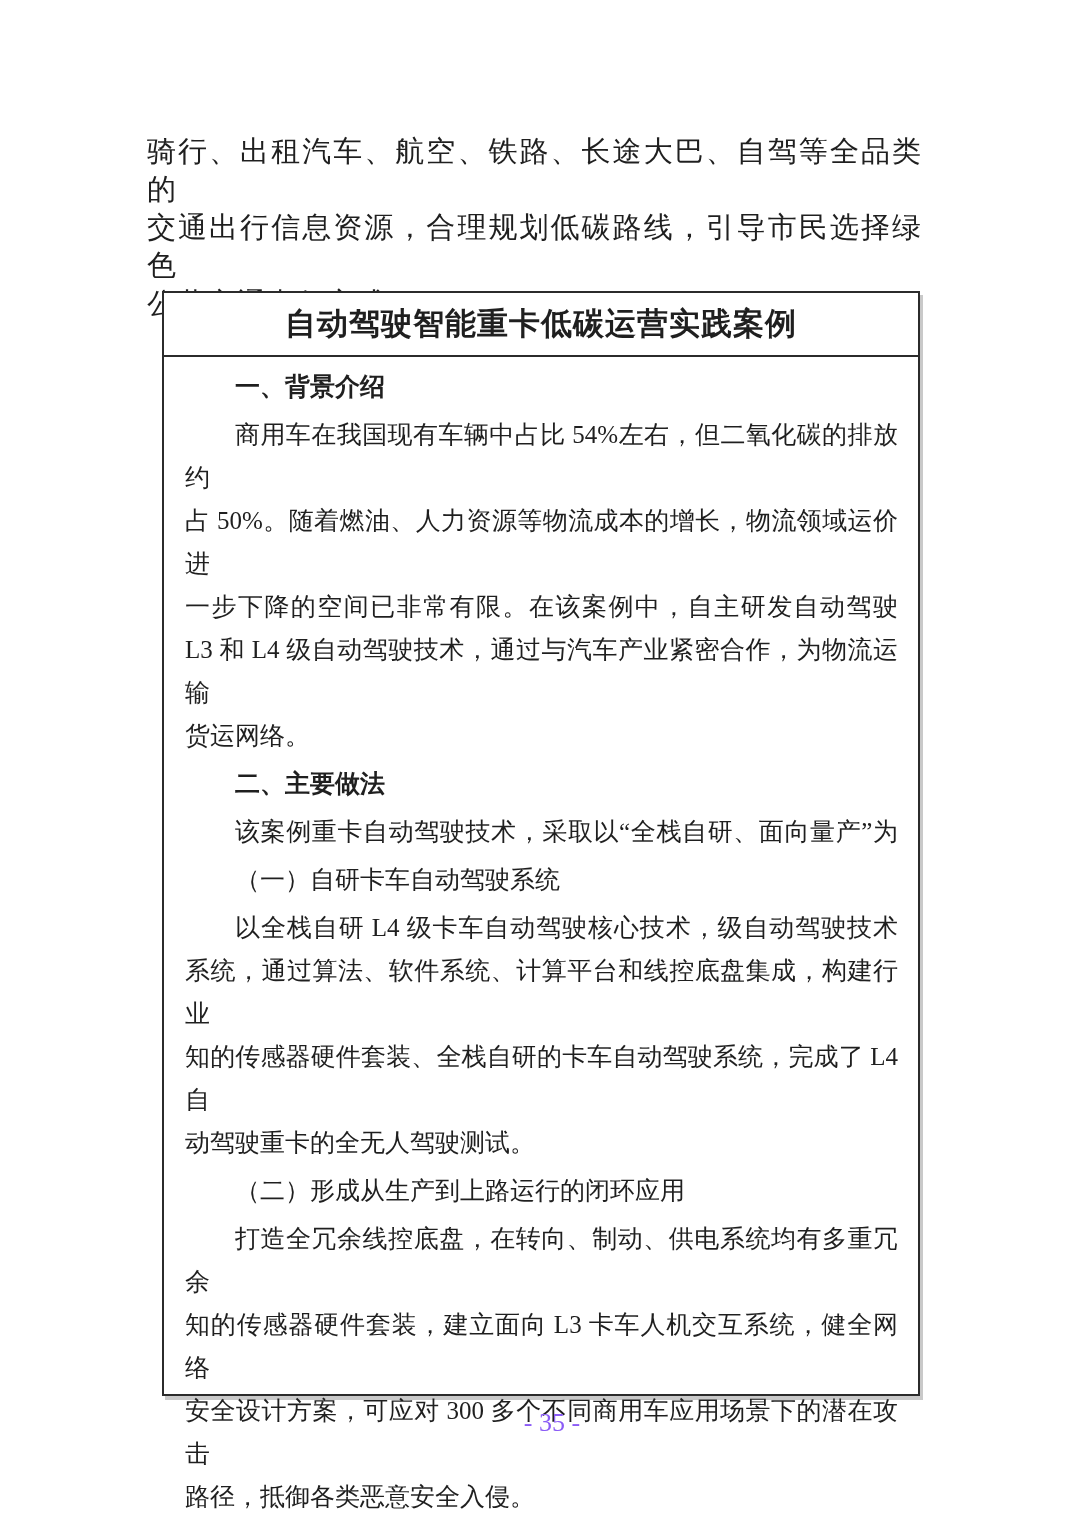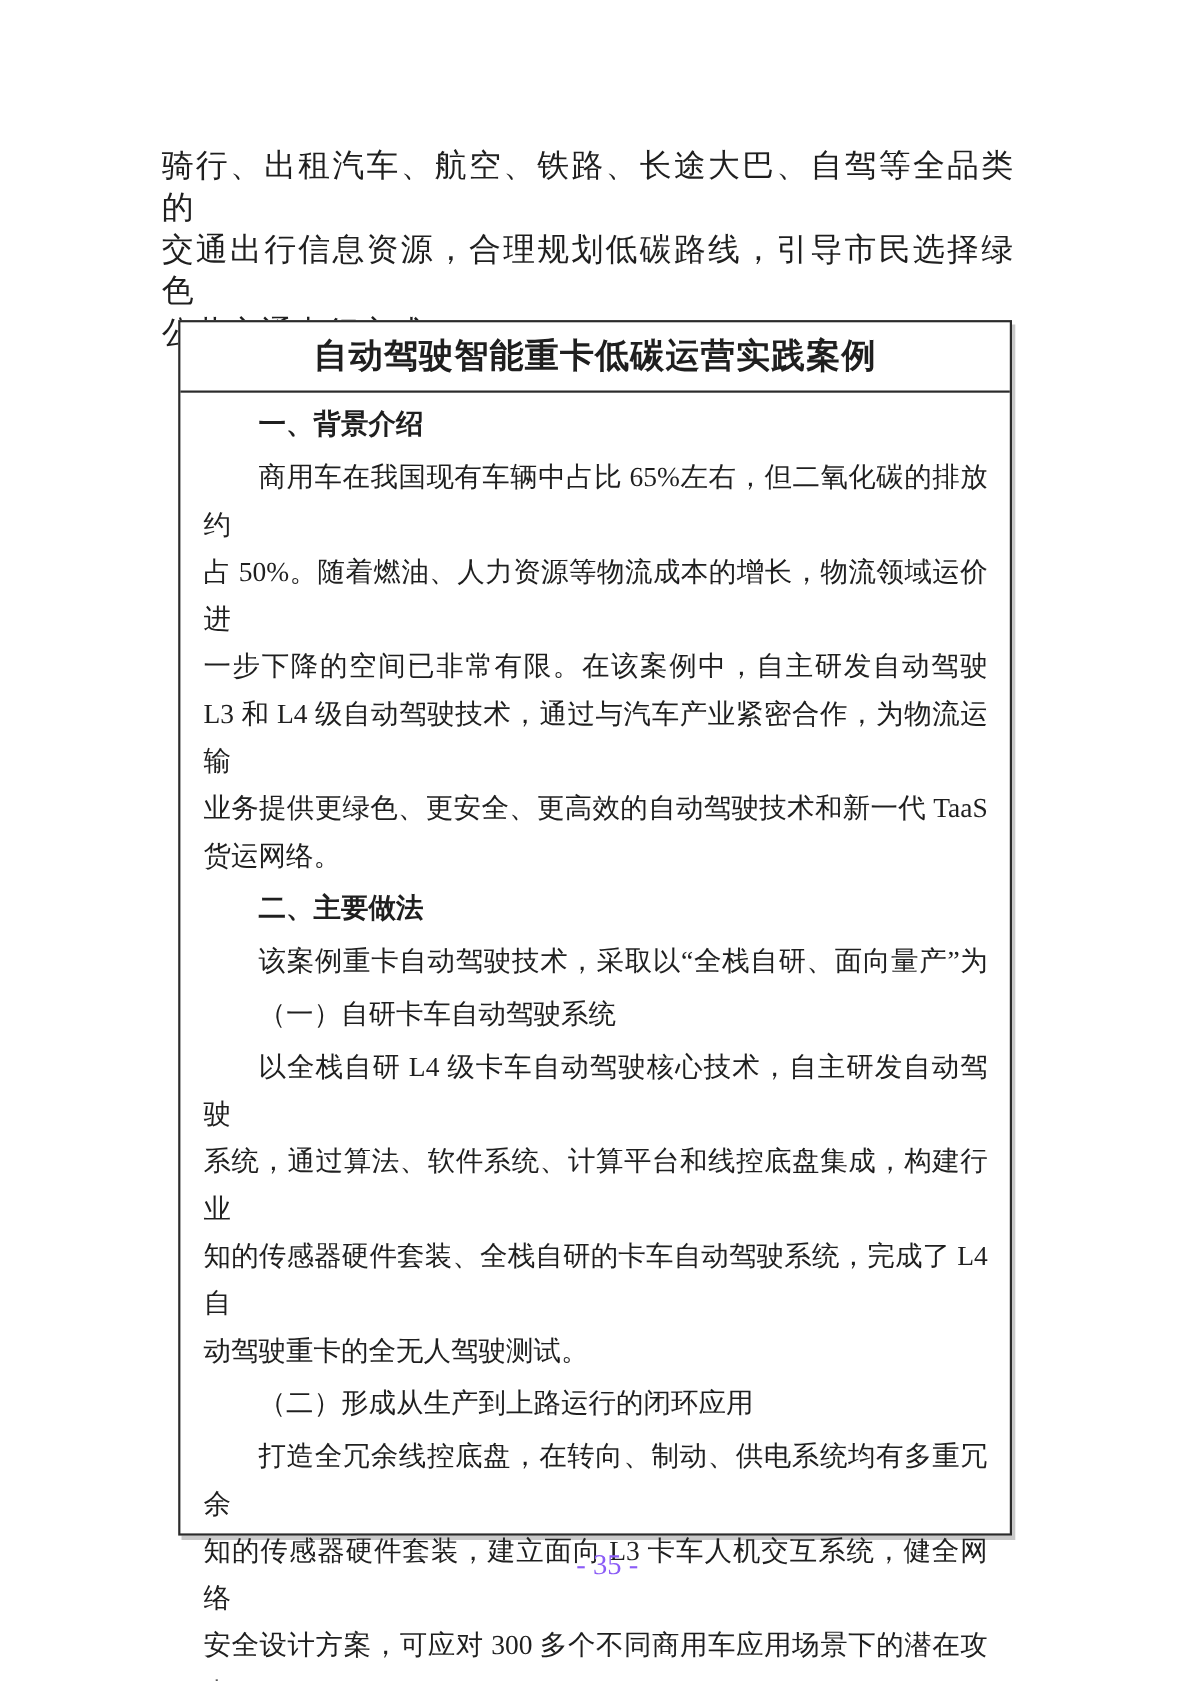--- a/index.html
+++ b/index.html
@@ -73,42 +73,41 @@
 
   <div class="case-box">
     <div class="case-title">自动驾驶智能重卡低碳运营实践案例</div>
     <div class="case-body">
 
       <div class="sec">
         <div class="line heading ind noj">一、背景介绍</div>
       </div>
 
       <div class="sec">
-        <div class="line ind">商用车在我国现有车辆中占比 65%左右，但二氧化碳的排放约</div>
+        <div class="line ind">商用车在我国现有车辆中占比 54%左右，但二氧化碳的排放约</div>
         <div class="line">占 50%。随着燃油、人力资源等物流成本的增长，物流领域运价进</div>
         <div class="line">一步下降的空间已非常有限。在该案例中，自主研发自动驾驶</div>
         <div class="line">L3 和 L4 级自动驾驶技术，通过与汽车产业紧密合作，为物流运输</div>
-        <div class="line">业务提供更绿色、更安全、更高效的自动驾驶技术和新一代 TaaS</div>
         <div class="line noj">货运网络。</div>
       </div>
 
       <div class="sec">
         <div class="line heading ind noj">二、主要做法</div>
       </div>
 
       <div class="sec">
         <div class="line ind">该案例重卡自动驾驶技术，采取以“全栈自研、面向量产”为</div>
       </div>
 
       <div class="sec">
         <div class="line ind noj">（一）自研卡车自动驾驶系统</div>
       </div>
 
       <div class="sec">
-        <div class="line ind">以全栈自研 L4 级卡车自动驾驶核心技术，自主研发自动驾驶</div>
+        <div class="line ind">以全栈自研 L4 级卡车自动驾驶核心技术，级自动驾驶技术</div>
         <div class="line">系统，通过算法、软件系统、计算平台和线控底盘集成，构建行业</div>
         <div class="line">知的传感器硬件套装、全栈自研的卡车自动驾驶系统，完成了 L4 自</div>
         <div class="line noj">动驾驶重卡的全无人驾驶测试。</div>
       </div>
 
       <div class="sec">
         <div class="line ind noj">（二）形成从生产到上路运行的闭环应用</div>
       </div>
 
       <div class="sec">

